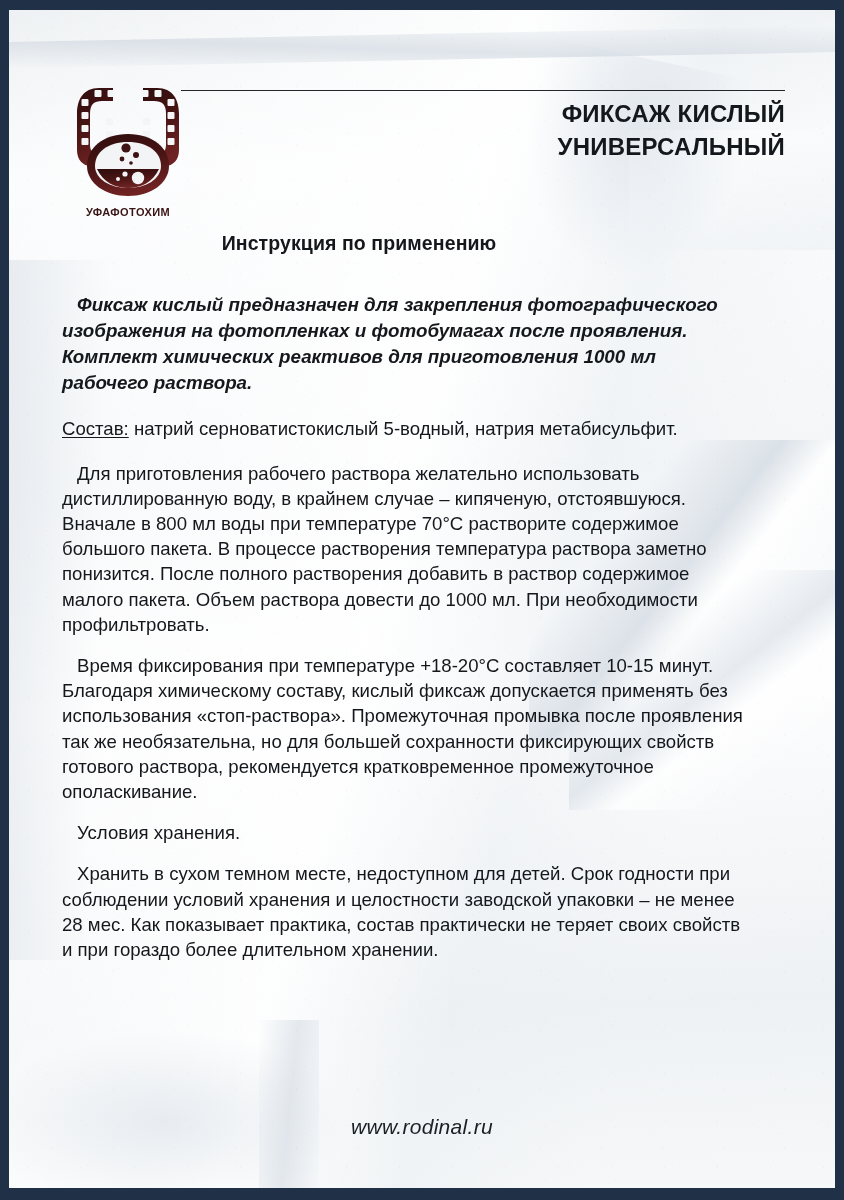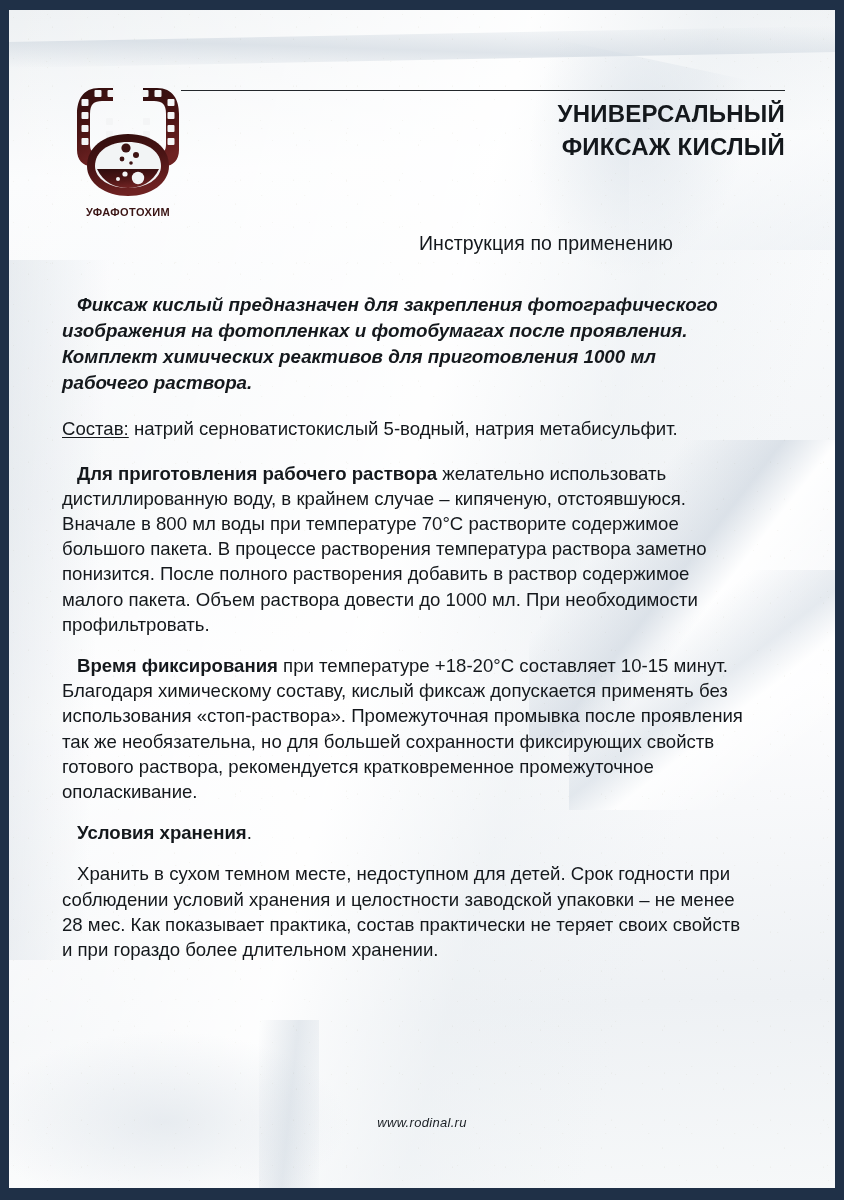--- a/index.html
+++ b/index.html
@@ -72,42 +72,42 @@
   }
   .doc-title{
     position:absolute; left:330px; top:88px; width:446px;
     text-align:right; color:#14181c;
     font-size:24px; font-weight:bold; line-height:1.36; letter-spacing:.2px;
   }
   .doc-title span{display:block;}
 
   .subtitle{
     position:absolute; left:0; top:222px; width:664px;
-    text-align:right; font-size:19.5px; font-weight:normal; color:#14181c;
+    text-align:center; font-size:19.5px; font-weight:bold; color:#14181c;
     letter-spacing:.1px; padding-left:36px; box-sizing:border-box;
   }
 
   
   .body{
     position:absolute; left:53px; top:282px; width:684px;
     color:#14181c; font-size:18.6px; line-height:1.355;
   }
   .body p{margin:0 0 16px 0; text-indent:15px;}
   .body p.noindent{text-indent:0;}
   .body p.lead{
     font-style:italic; font-size:18.8px; line-height:1.39; margin-bottom:19px;font-weight:bold;
   }
   .body p.compo{margin-bottom:20px;}
   .body p.head-para{}
   .u{text-decoration:underline; text-underline-offset:2px;text-align:right;}
-  .b{font-weight:bold;}
+  .b{font-weight:normal;}
 
   .footer-url{
     position:absolute; left:0; top:1105px; width:826px; text-align:center;
-    font-style:italic; font-size:13px; color:#1a1f24; letter-spacing:.3px;
+    font-style:italic; font-size:21px; color:#1a1f24; letter-spacing:.3px;
   }
 </style>
 </head>
 <body>
 
 <div class="scan">
   <div class="paper-base"></div>
   <div class="crease c1"></div>
   <div class="crease c8"></div>
   <div class="crease c2"></div>
@@ -166,22 +166,22 @@
         <circle cx="67" cy="81" r="3.0" fill="#3d1212"></circle>
         <circle cx="53" cy="85" r="2.4" fill="#3d1212"></circle>
         <circle cx="62" cy="89" r="1.8" fill="#3d1212"></circle>
       </svg>
       <div class="logo-word">УФАФОТОХИМ</div>
     </div>
 
     <div class="rule"></div>
 
     <div class="doc-title">
+      <span>ФИКСАЖ КИСЛЫЙ</span>
       <span>УНИВЕРСАЛЬНЫЙ</span>
-      <span>ФИКСАЖ КИСЛЫЙ</span>
     </div>
 
     <div class="subtitle">Инструкция по применению</div>
 
     <div class="body">
 
       <p class="lead">Фиксаж кислый предназначен для закрепления фотографического изображения на фотопленках и фотобумагах после проявления. Комплект химических реактивов для приготовления 1000 мл рабочего раствора.</p>
 
       <p class="compo noindent"><span class="u">Состав:</span><span> натрий серноватистокислый 5-водный, натрия метабисульфит.</span></p>
 

